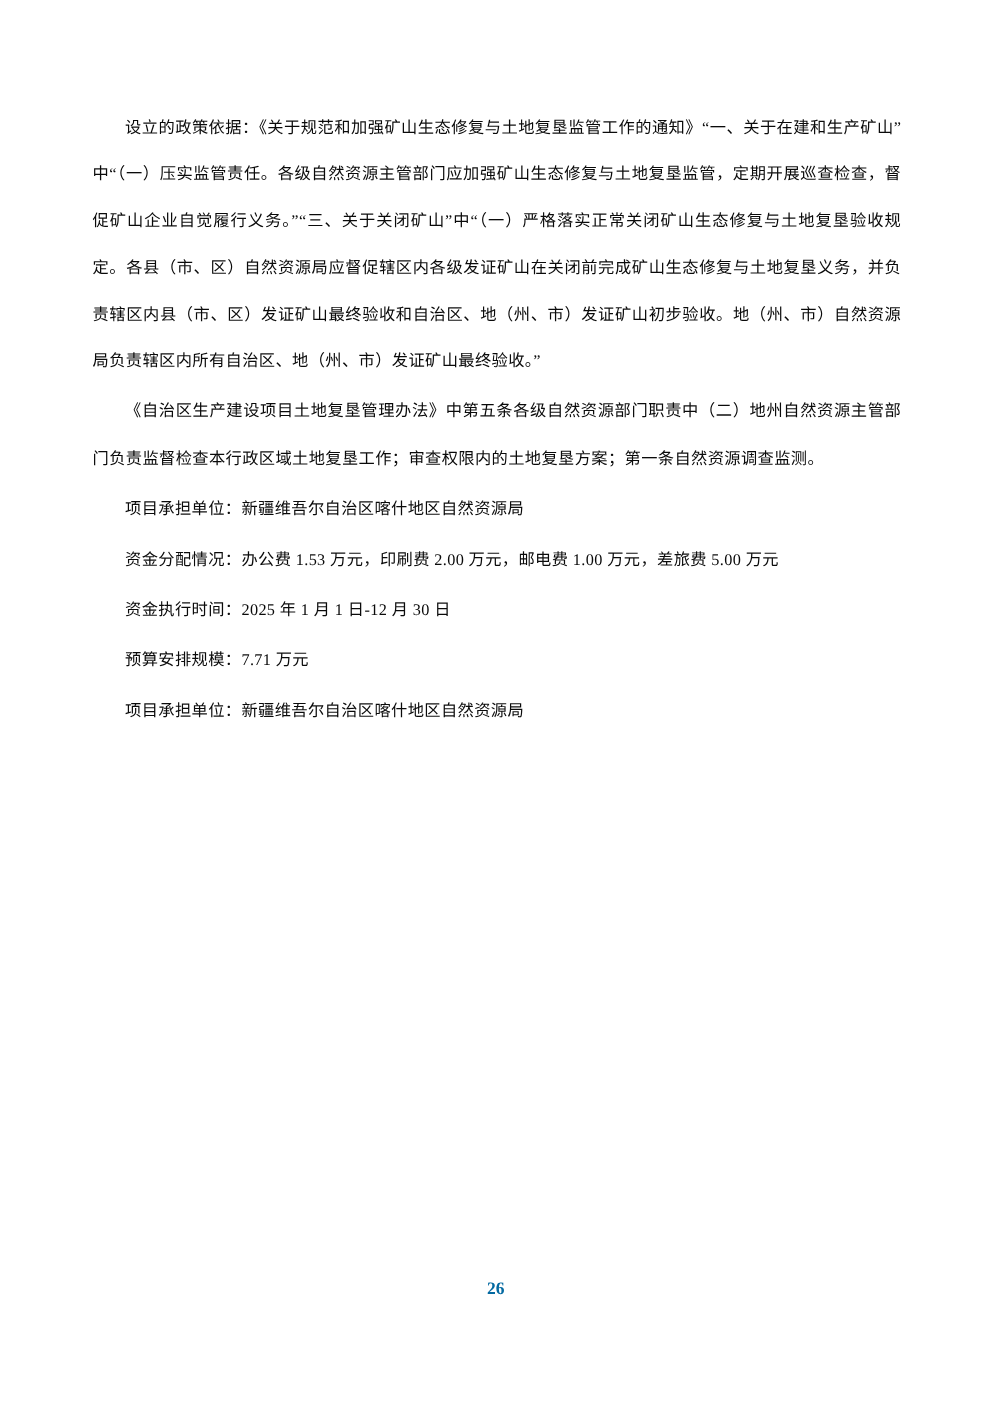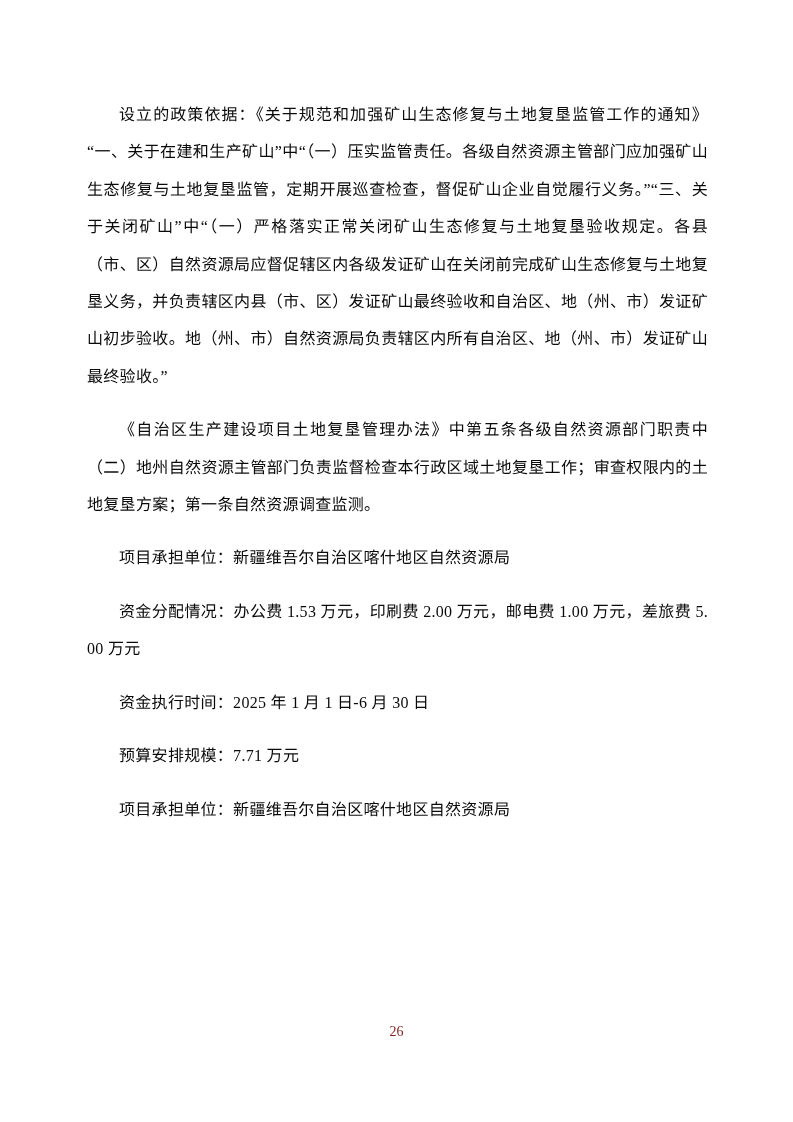--- a/index.html
+++ b/index.html
@@ -19,51 +19,51 @@
     position: absolute;
     top: 0;
     left: 0;
     width: 793px;
     height: 1122px;
     background: #ffffff;
     box-sizing: border-box;
     padding: 80px 69px 0 71px;
   }
   .para {
-    margin: 16px;
-    font-size: 16px;
+    margin: 3px;
+    font-size: 13px;
     line-height: 37.4px;
     text-align: justify;
     text-indent: 2em;
     letter-spacing: 0.3px;
     word-break: break-all;
   }
   .page-footer {
     position: absolute;
     top: 1022px;
     left: 0;
     width: 793px;
     text-align: center;
   }
   .page-number {
     display: inline-block;
     font-size: 14px;
-    font-weight: normal;
+    font-weight: bold;
     font-family: "Liberation Serif", "DejaVu Serif", serif;
-    color: #7f1d1d;
+    color: #0369a1;
   }
 </style>
 </head>
 <body>
 
 <div class="page">
   <p class="para">设立的政策依据：《关于规范和加强矿山生态修复与土地复垦监管工作的通知》“一、关于在建和生产矿山”中“（一）压实监管责任。各级自然资源主管部门应加强矿山生态修复与土地复垦监管，定期开展巡查检查，督促矿山企业自觉履行义务。”“三、关于关闭矿山”中“（一）严格落实正常关闭矿山生态修复与土地复垦验收规定。各县（市、区）自然资源局应督促辖区内各级发证矿山在关闭前完成矿山生态修复与土地复垦义务，并负责辖区内县（市、区）发证矿山最终验收和自治区、地（州、市）发证矿山初步验收。地（州、市）自然资源局负责辖区内所有自治区、地（州、市）发证矿山最终验收。”</p>
   <p class="para">《自治区生产建设项目土地复垦管理办法》中第五条各级自然资源部门职责中（二）地州自然资源主管部门负责监督检查本行政区域土地复垦工作；审查权限内的土地复垦方案；第一条自然资源调查监测。</p>
   <p class="para">项目承担单位：新疆维吾尔自治区喀什地区自然资源局</p>
   <p class="para">资金分配情况：办公费 1.53 万元，印刷费 2.00 万元，邮电费 1.00 万元，差旅费 5.00 万元</p>
-  <p class="para">资金执行时间：2025 年 1 月 1 日-6 月 30 日</p>
+  <p class="para">资金执行时间：2025 年 1 月 1 日-12 月 30 日</p>
   <p class="para">预算安排规模：7.71 万元</p>
   <p class="para">项目承担单位：新疆维吾尔自治区喀什地区自然资源局</p>
 </div>
 
 <div class="page-footer">
   <span class="page-number">26</span>
 </div>
 
 </body></html>

